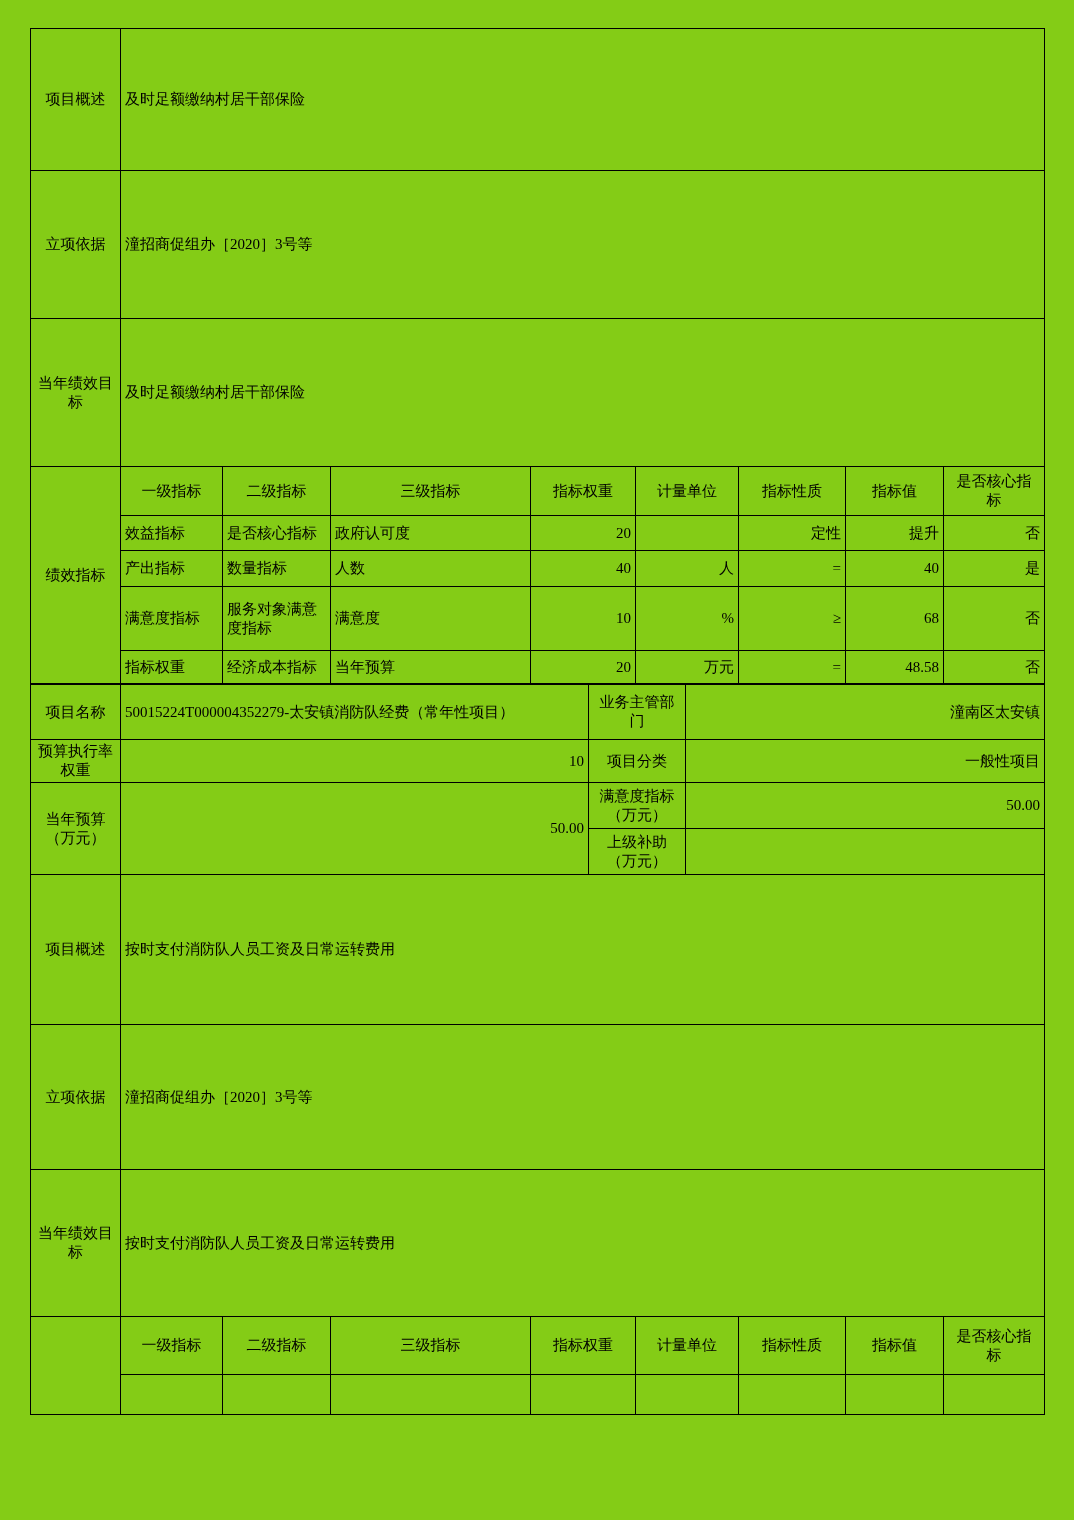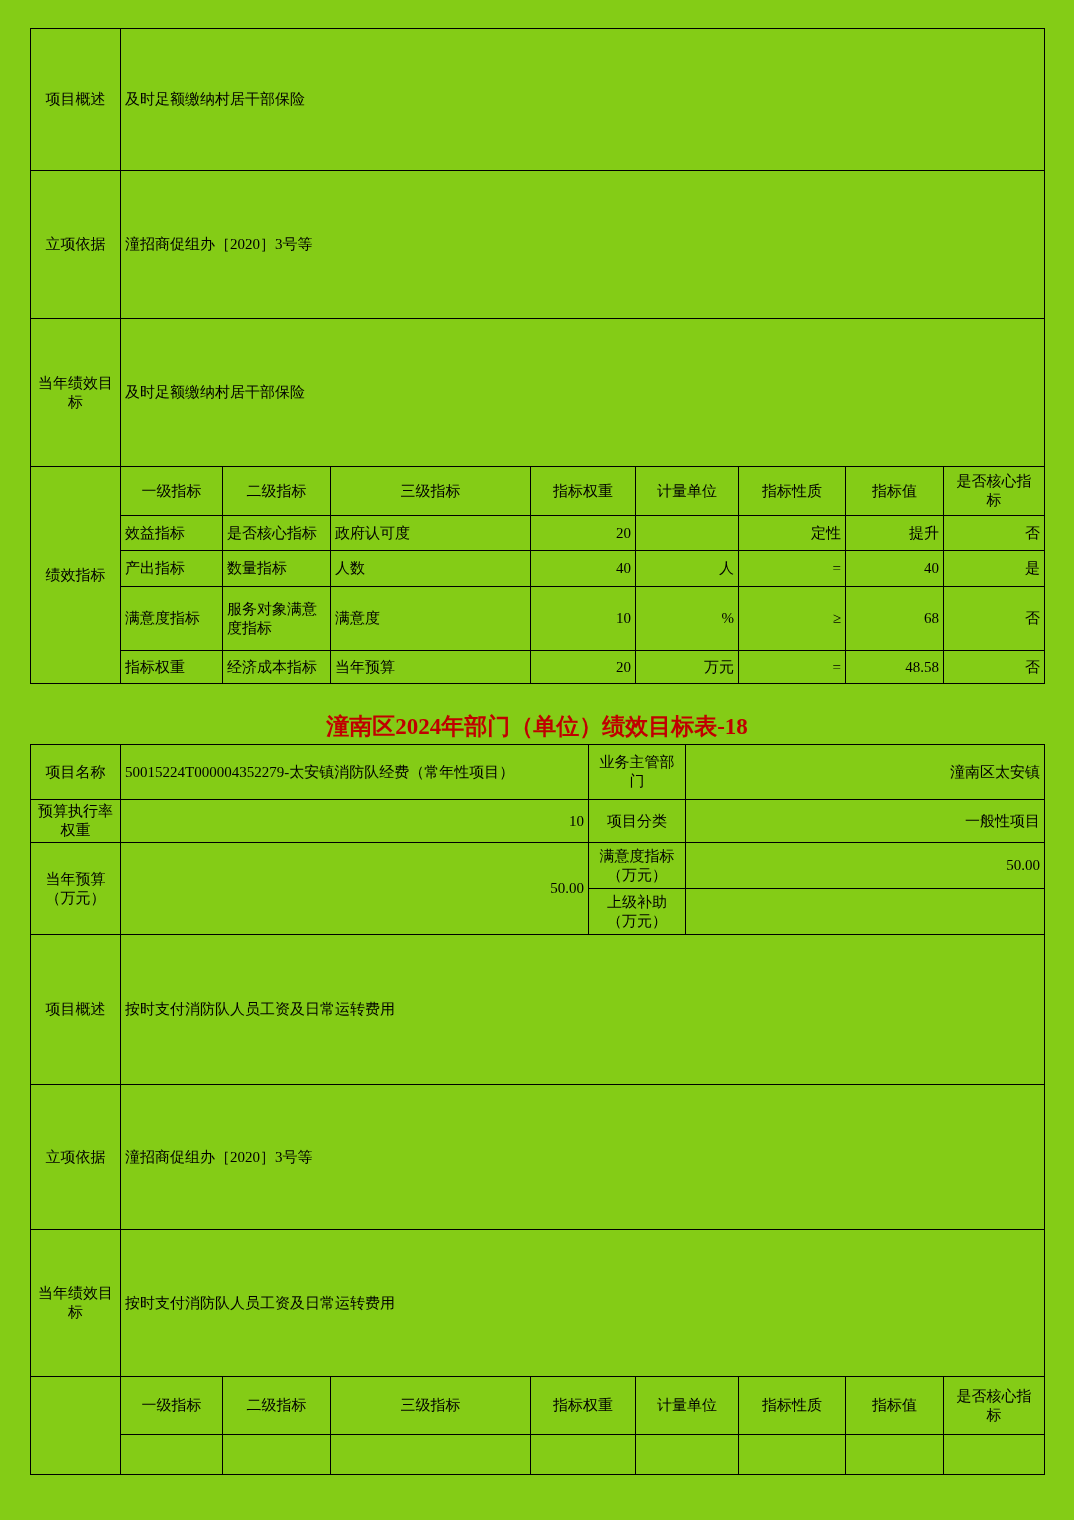--- a/index.html
+++ b/index.html
@@ -110,21 +110,20 @@
       <td class="cl">当年预算</td>
       <td class="cc" colspan="2">20</td>
       <td class="cc" colspan="2">万元</td>
       <td class="cc">=</td>
       <td class="cc">48.58</td>
       <td class="cc">否</td>
     </tr>
   </tbody>
     </table>
 
-  <div class="title">潼南区2024年部门（单位）绩效目标表-18</div>
 
 
   <table class="grid">
     <colgroup>
       <col style="width:90px">
         <col style="width:102px">
         <col style="width:108px">
         <col style="width:200px">
       <col style="width:58px">
         <col style="width:47px">

